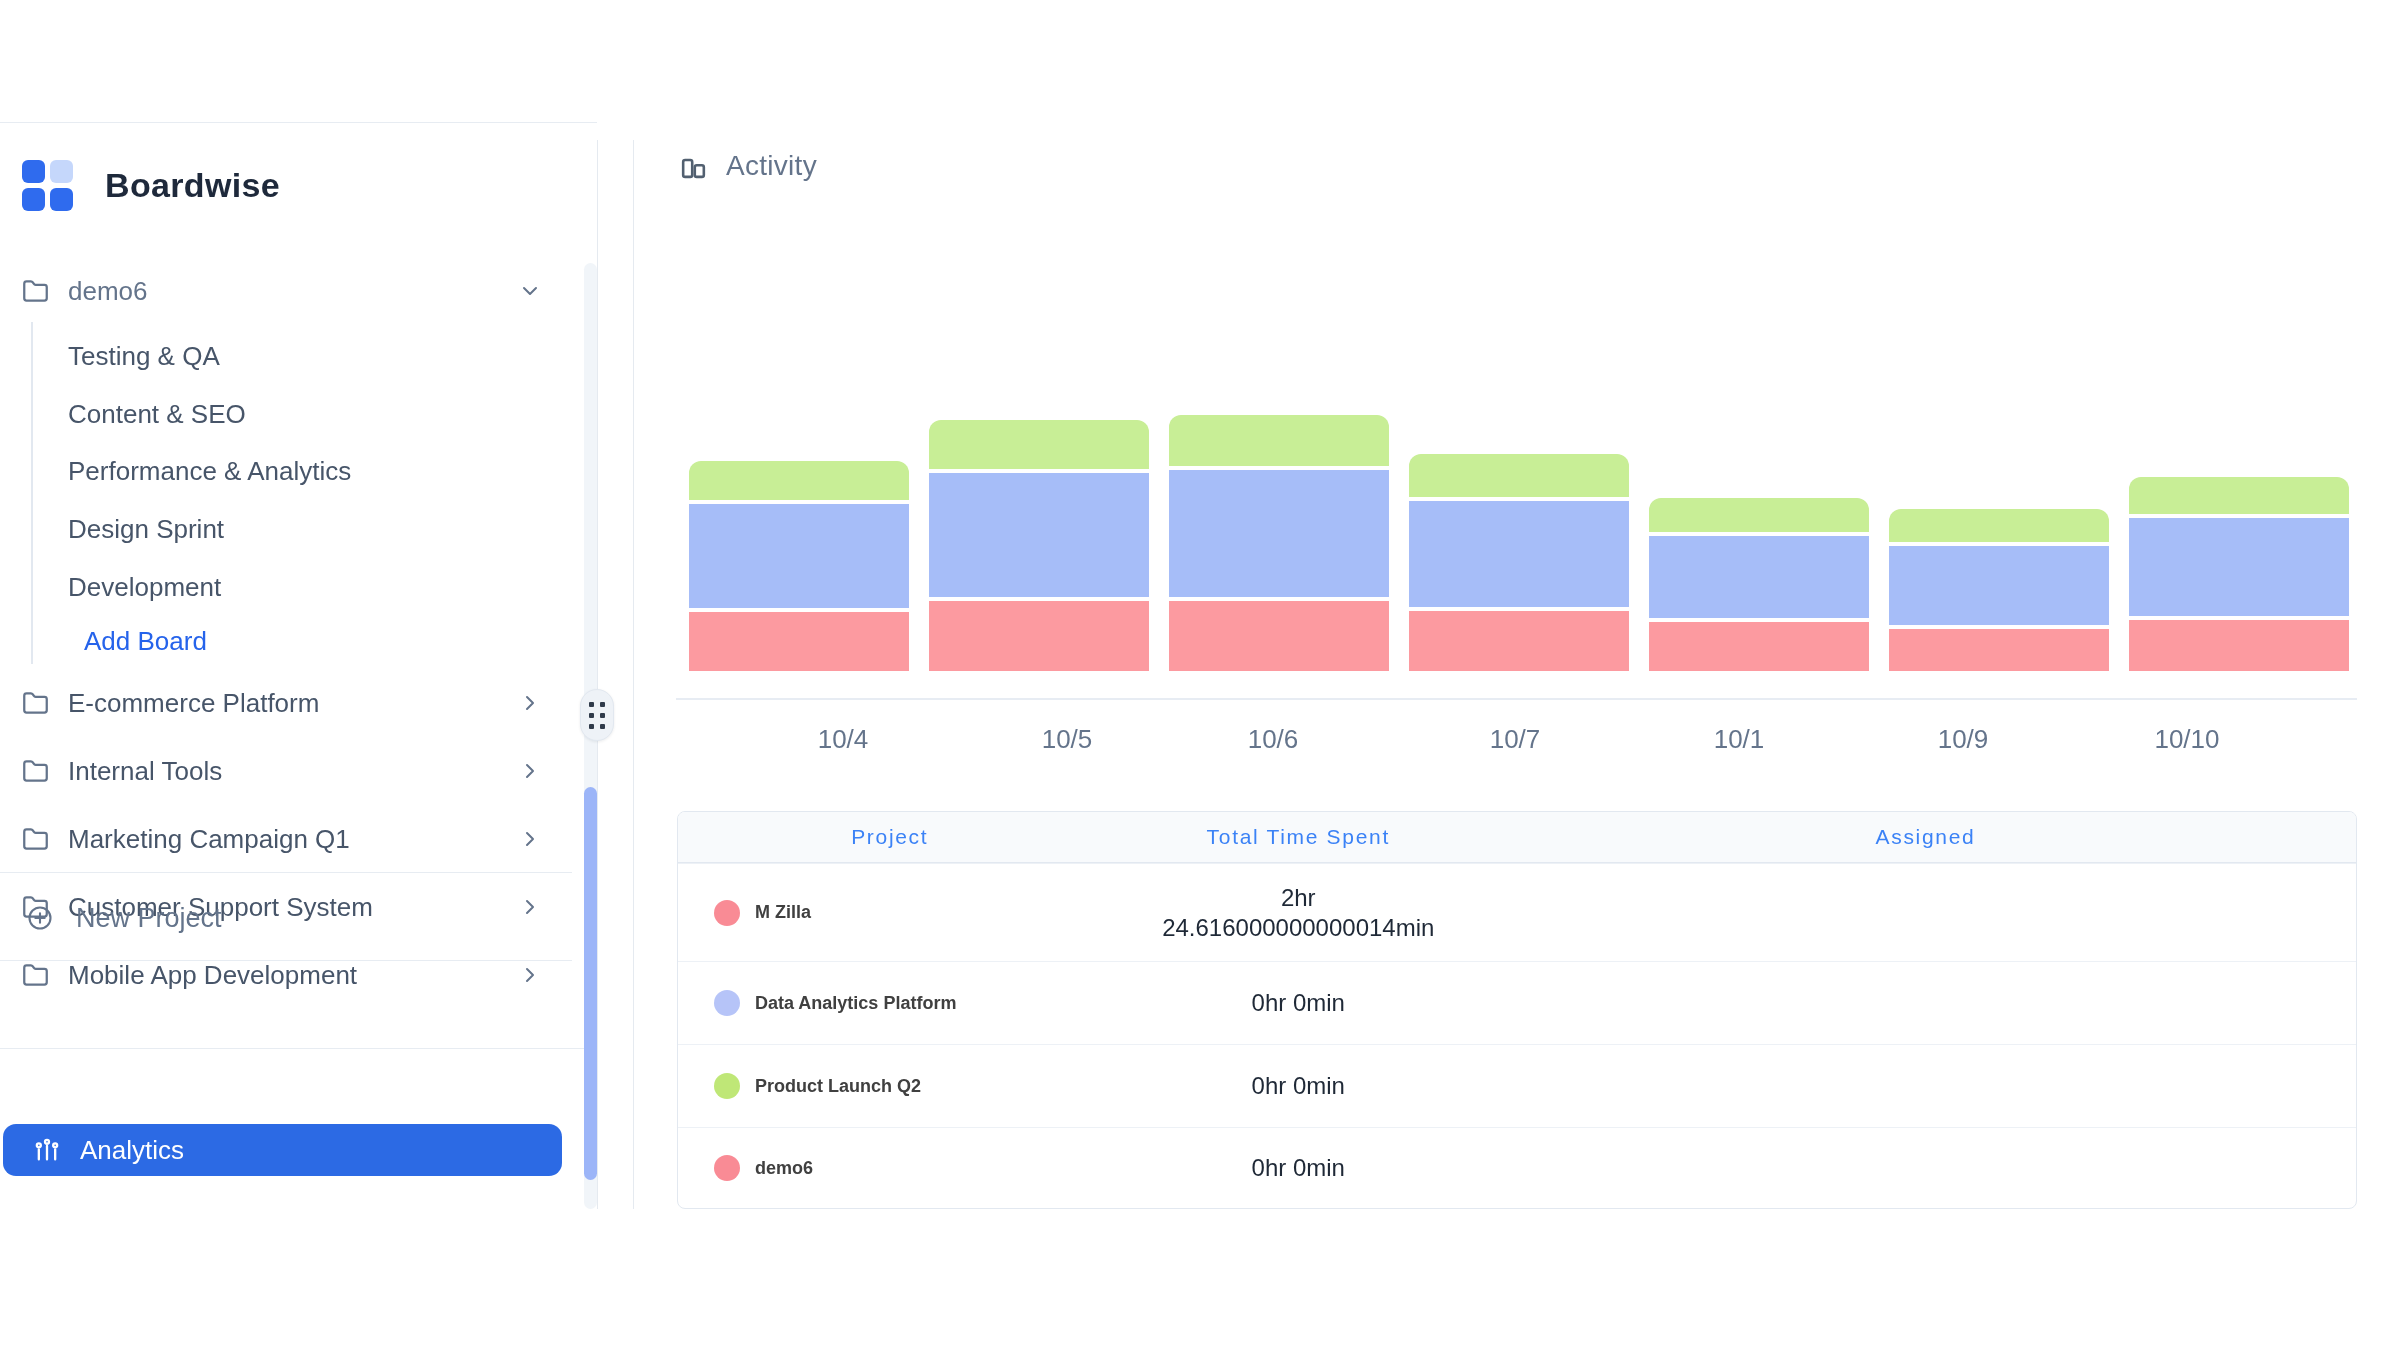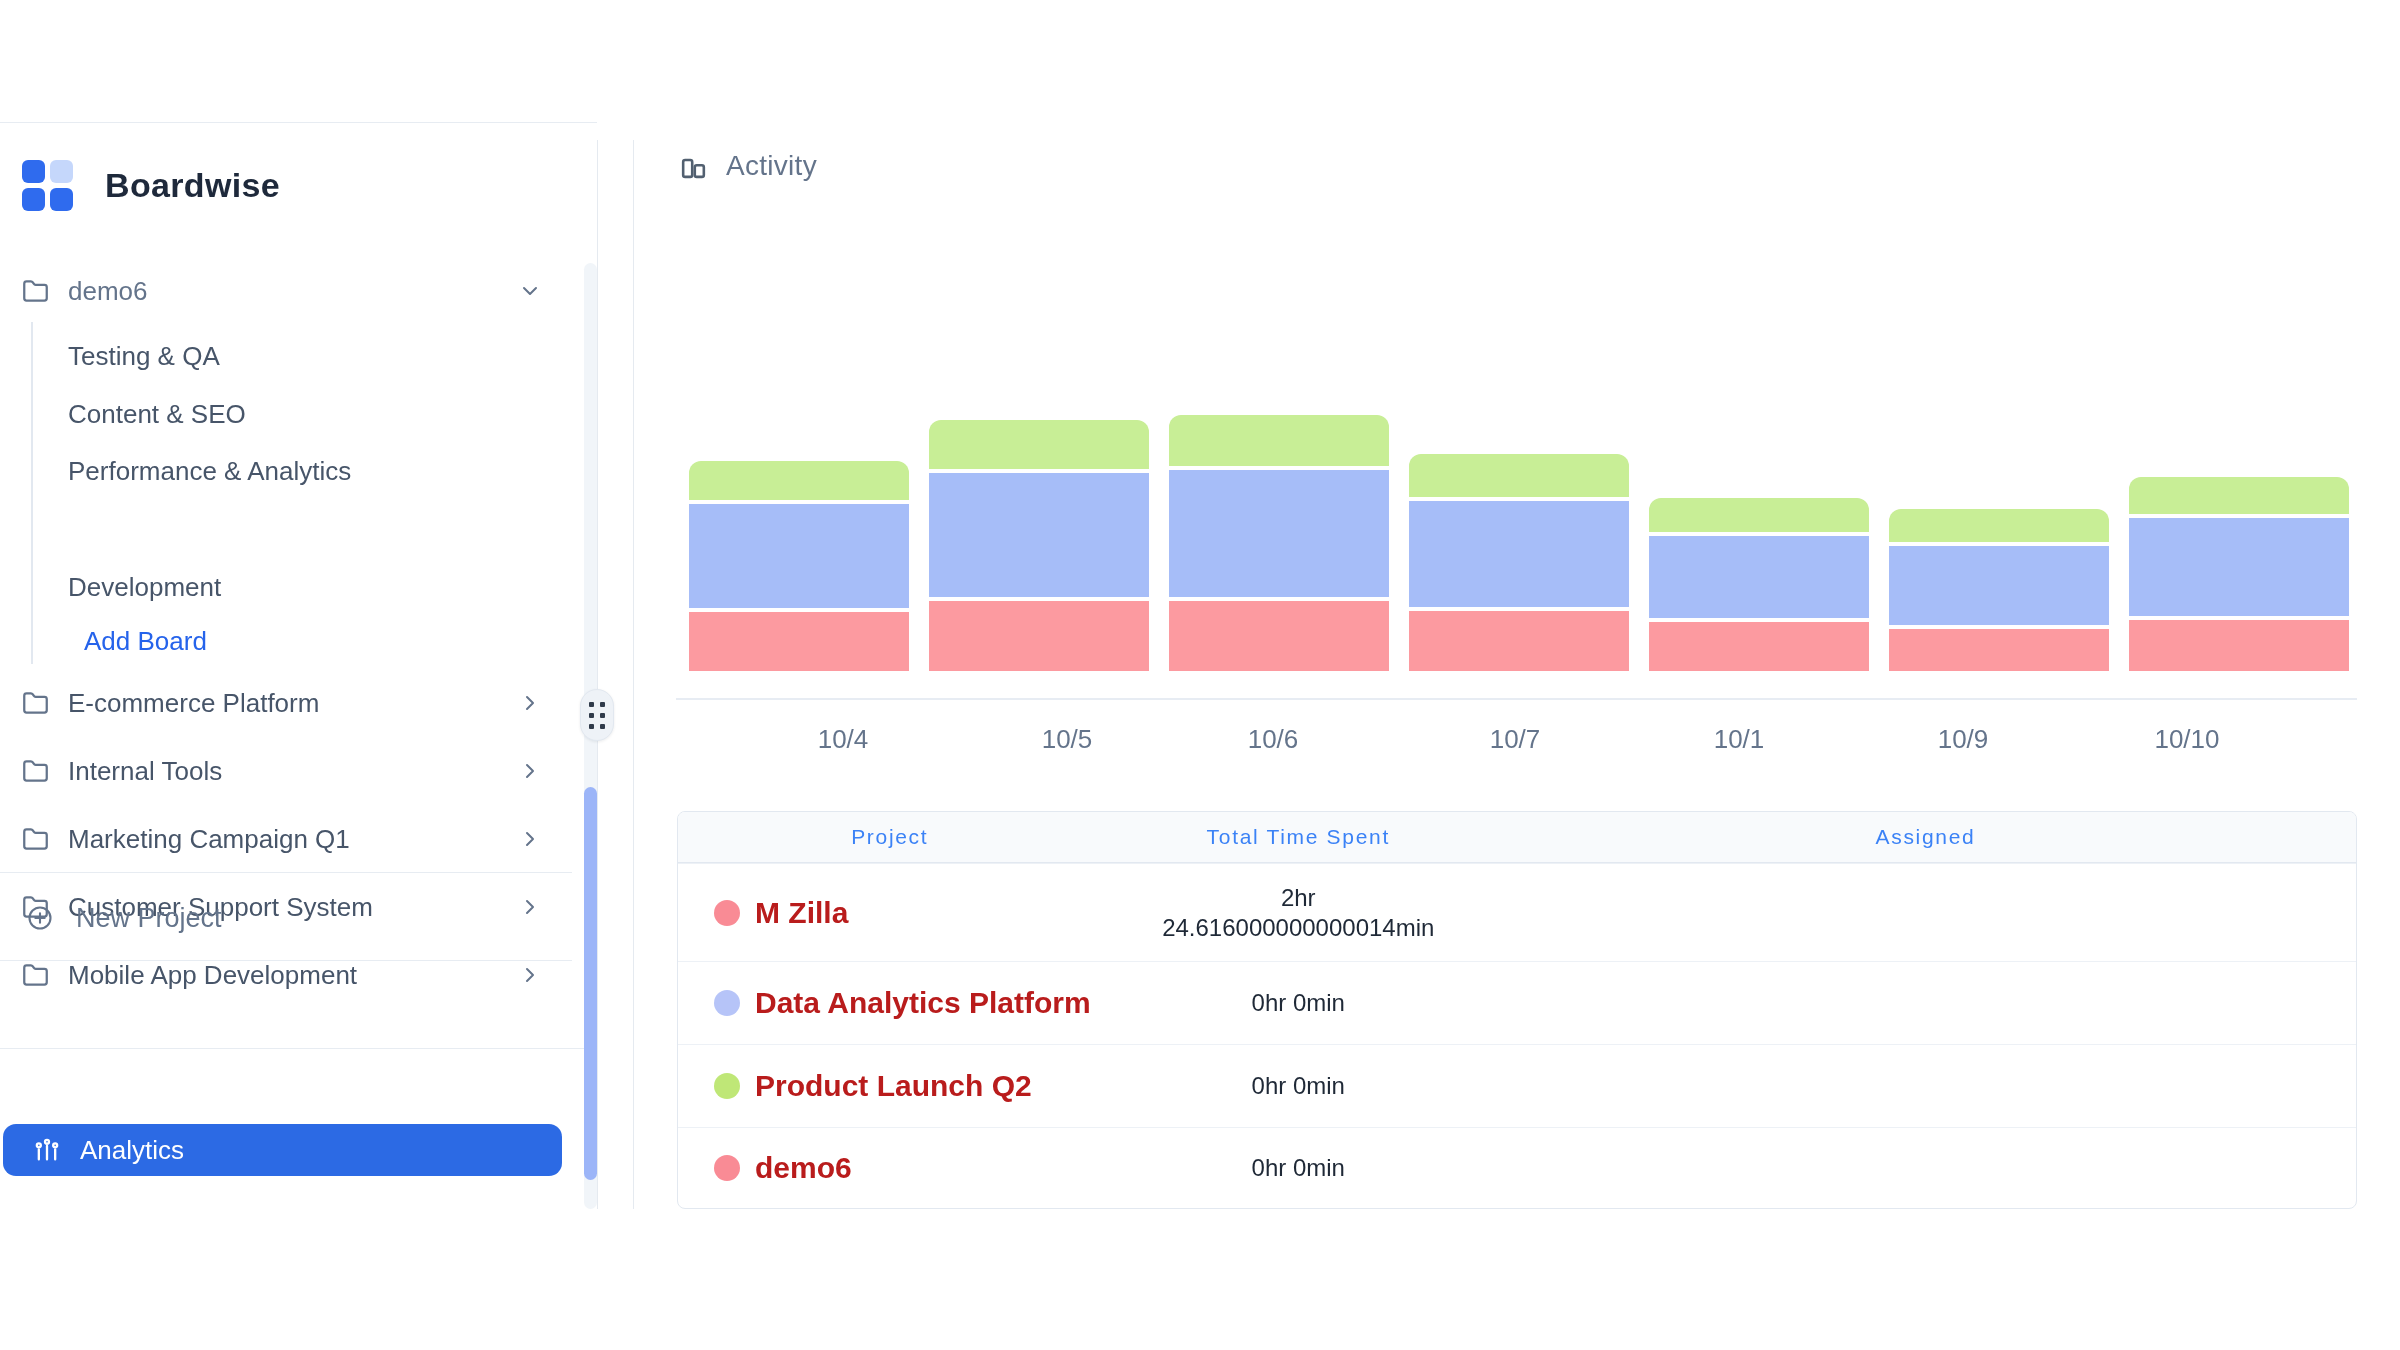--- a/index.html
+++ b/index.html
@@ -60,21 +60,21 @@
   #activity-table { position:absolute; left:677px; top:811px; width:1680px; height:398px;
       border:1px solid #e2e8f0; border-radius:8px; overflow:hidden; background:#fff; }
   .thead { display:flex; height:51px; background:#f8fafc; border-bottom:1px solid #e2e8f0; align-items:center; }
   .th { font-size:21px; color:#3b82f6; letter-spacing:.08em; text-align:center; }
   .c1 { width:25.24%; } .c2 { width:23.45%;text-align:center; } .c3 { width:51.31%; }
   .trow { display:flex; align-items:center; border-top:1px solid #edf1f6; cursor:pointer; }
   .trow:first-of-type { border-top:none; }
   .r-tall { height:98px; } .r-std { height:83px; } .r-last { height:81px; }
   .cell-name { display:flex; align-items:center; padding-left:36px; gap:15px; }
   .pdot { width:26px; height:26px; border-radius:50%; flex:none; }
-  .pname { font-size:30px; font-weight:bold; color:#b91c1c; white-space:nowrap; }
+  .pname { font-size:18px; font-weight:bold; color:#404040; white-space:nowrap; }
   .cell-time { text-align:center; font-size:24px; color:#1f2937; line-height:30px; }
   .cell-assigned { padding-left:42px; }
   .avatar { width:32px; height:32px; border-radius:50%; }
 
   svg { display:block; }
 </style>
 </head>
 <body>
 
 <div id="sidebar">
@@ -104,20 +104,23 @@
   <div class="guide"></div>
 
   <div class="srow subitem" style="top:392px;height:44px">
     <span class="slabel">Content &amp; SEO</span>
     </div>
   <div class="srow subitem" style="top:194px;height:44px;margin-top:140px">
     <span class="slabel">Testing &amp; QA</span>
     </div>
   <div class="srow subitem" style="top:449px;height:44px">
     <span class="slabel">Performance &amp; Analytics</span>
+    </div>
+  <div class="srow subitem" style="top:507px;height:44px">
+    <span class="slabel">Design Sprint</span>
     </div>
   <div class="srow subitem" style="top:565px;height:44px">
     <span class="slabel">Development</span>
     </div>
   <div class="srow subitem addboard" style="top:619px;height:44px">
     <span class="slabel">Add Board</span>
     </div>
 
   <div class="srow" style="top:539px;height:48px;margin-top:140px">
     <svg class="ficon" viewBox="0 0 24 24" fill="none" stroke="#64748b" stroke-width="2" stroke-linecap="round" stroke-linejoin="round">

